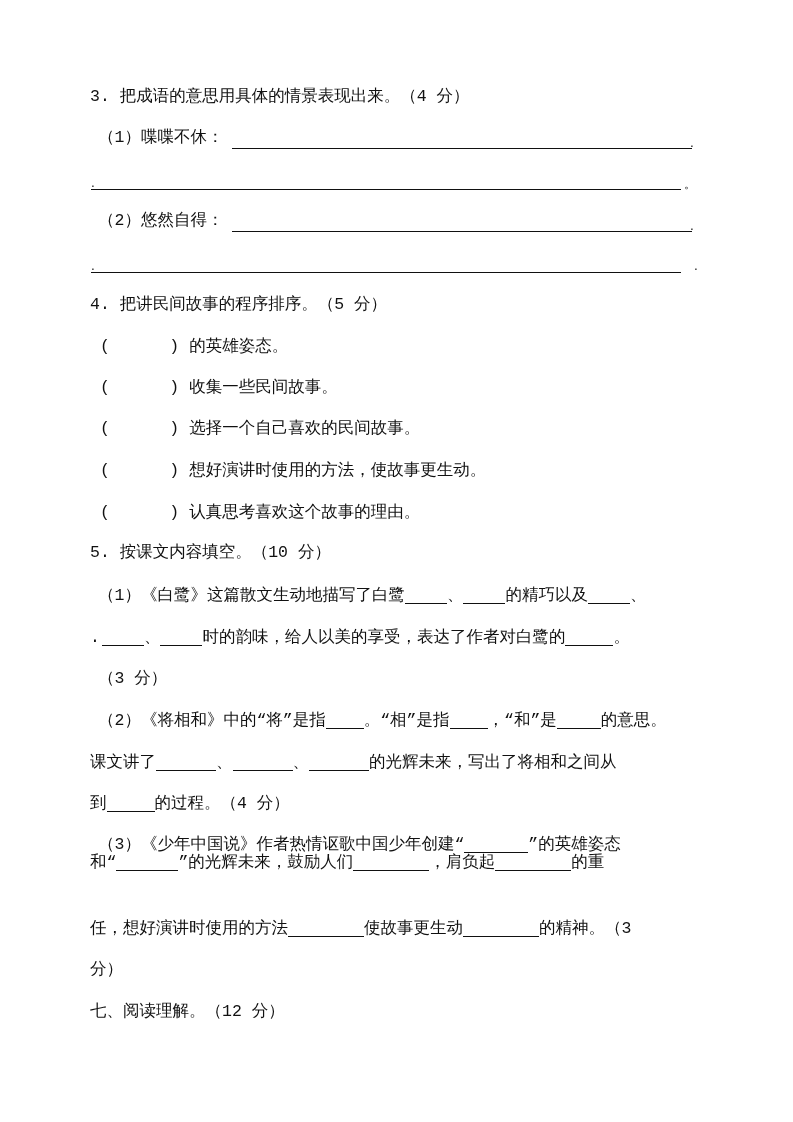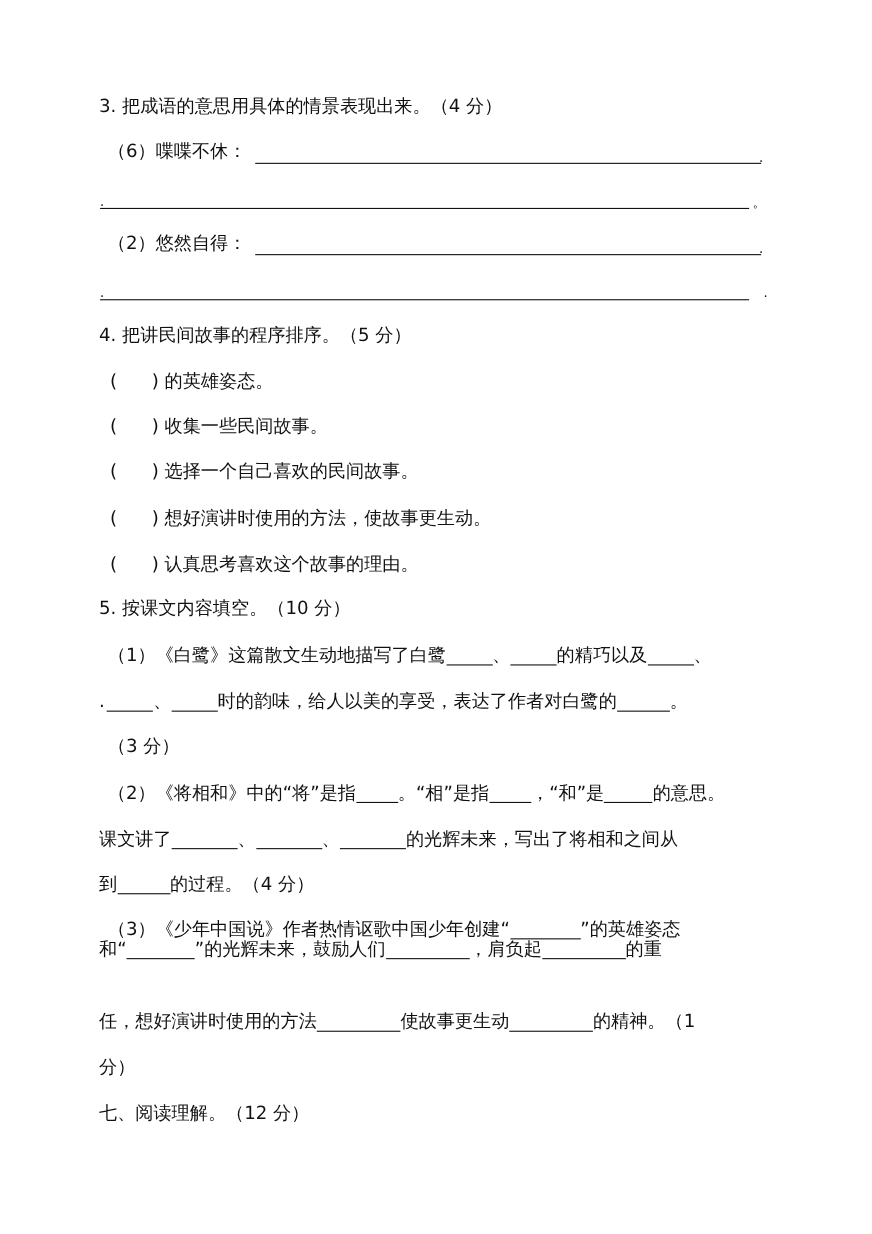--- a/index.html
+++ b/index.html
@@ -1,32 +1,32 @@
 <!DOCTYPE html>
 <html><head>
 <meta charset="utf-8">
 <style>
   html, body { margin: 0; padding: 0; background: #ffffff; }
   body {
     width: 793px; height: 1122px; position: relative; overflow: hidden;
     font-family: "DejaVu Sans", "Liberation Sans", sans-serif;
     color: #111111;
   }
-  .ln { position: absolute; left: 90px; font-size: 16.5px; line-height: 22px; white-space: nowrap; }
+  .ln { position: absolute; left: 90px; font-size: 16.5px; line-height: 22px; white-space: nowrap; font-family: Liberation Mono, monospace; }
   .blank { display: inline-block; border-bottom: 1px solid #111; height: 18px; vertical-align: -4px; }
   .rule { position: absolute; border-bottom: 1px solid #111; height: 0; }
   .dot { position: absolute; font-size: 12px; }
 </style>
 </head>
 <body>
 
 <div class="ln" style="top:86px">
   <span>3.  把成语的意思用具体的情景表现出来。</span><span>（4 分）</span>
 </div>
-<div class="ln" style="top:127px; left:98px">（6）喋喋不休：</div>
+<div class="ln" style="top:127px; left:98px">（1）喋喋不休：</div>
 <div class="rule" style="left:232px; top:148px; width:460px"></div>
 <div class="dot" style="left:690px; top:136px">.</div>
 <div class="dot" style="left:91px; top:176px">.</div>
 <div class="rule" style="left:91px; top:189px; width:590px"></div>
 <div class="dot" style="left:684px; top:176px">。</div>
 
 <div class="ln" style="top:210px; left:98px">（2）悠然自得：</div>
 <div class="rule" style="left:232px; top:231px; width:460px"></div>
 <div class="dot" style="left:690px; top:219px">.</div>
 <div class="dot" style="left:91px; top:259px">.</div>
@@ -74,19 +74,19 @@
   <span>到</span><span class="blank" style="width:48px"></span><span>的过程。（4 分）</span>
 </div>
 
 <div class="ln" style="top:834px; left:98px">
   <span>（3）《少年中国说》作者热情讴歌中国少年创建“</span><span class="blank" style="width:64px"></span><span>”的英雄姿态</span>
 </div>
 <div class="ln" style="top:852px">
   <span>和“</span><span class="blank" style="width:62px"></span><span>”的光辉未来，鼓励人们</span><span class="blank" style="width:76px"></span><span>，肩负起</span><span class="blank" style="width:76px"></span><span>的重</span>
 </div>
 <div class="ln" style="top:918px">
-  <span>任，想好演讲时使用的方法</span><span class="blank" style="width:76px"></span><span>使故事更生动</span><span class="blank" style="width:76px"></span><span>的精神。（1</span>
+  <span>任，想好演讲时使用的方法</span><span class="blank" style="width:76px"></span><span>使故事更生动</span><span class="blank" style="width:76px"></span><span>的精神。（3</span>
 </div>
 <div class="ln" style="top:959px">分）</div>
 
 <div class="ln" style="top:1001px">
   <span>七、阅读理解。</span><span>（12 分）</span>
 </div>
 
 </body></html>

